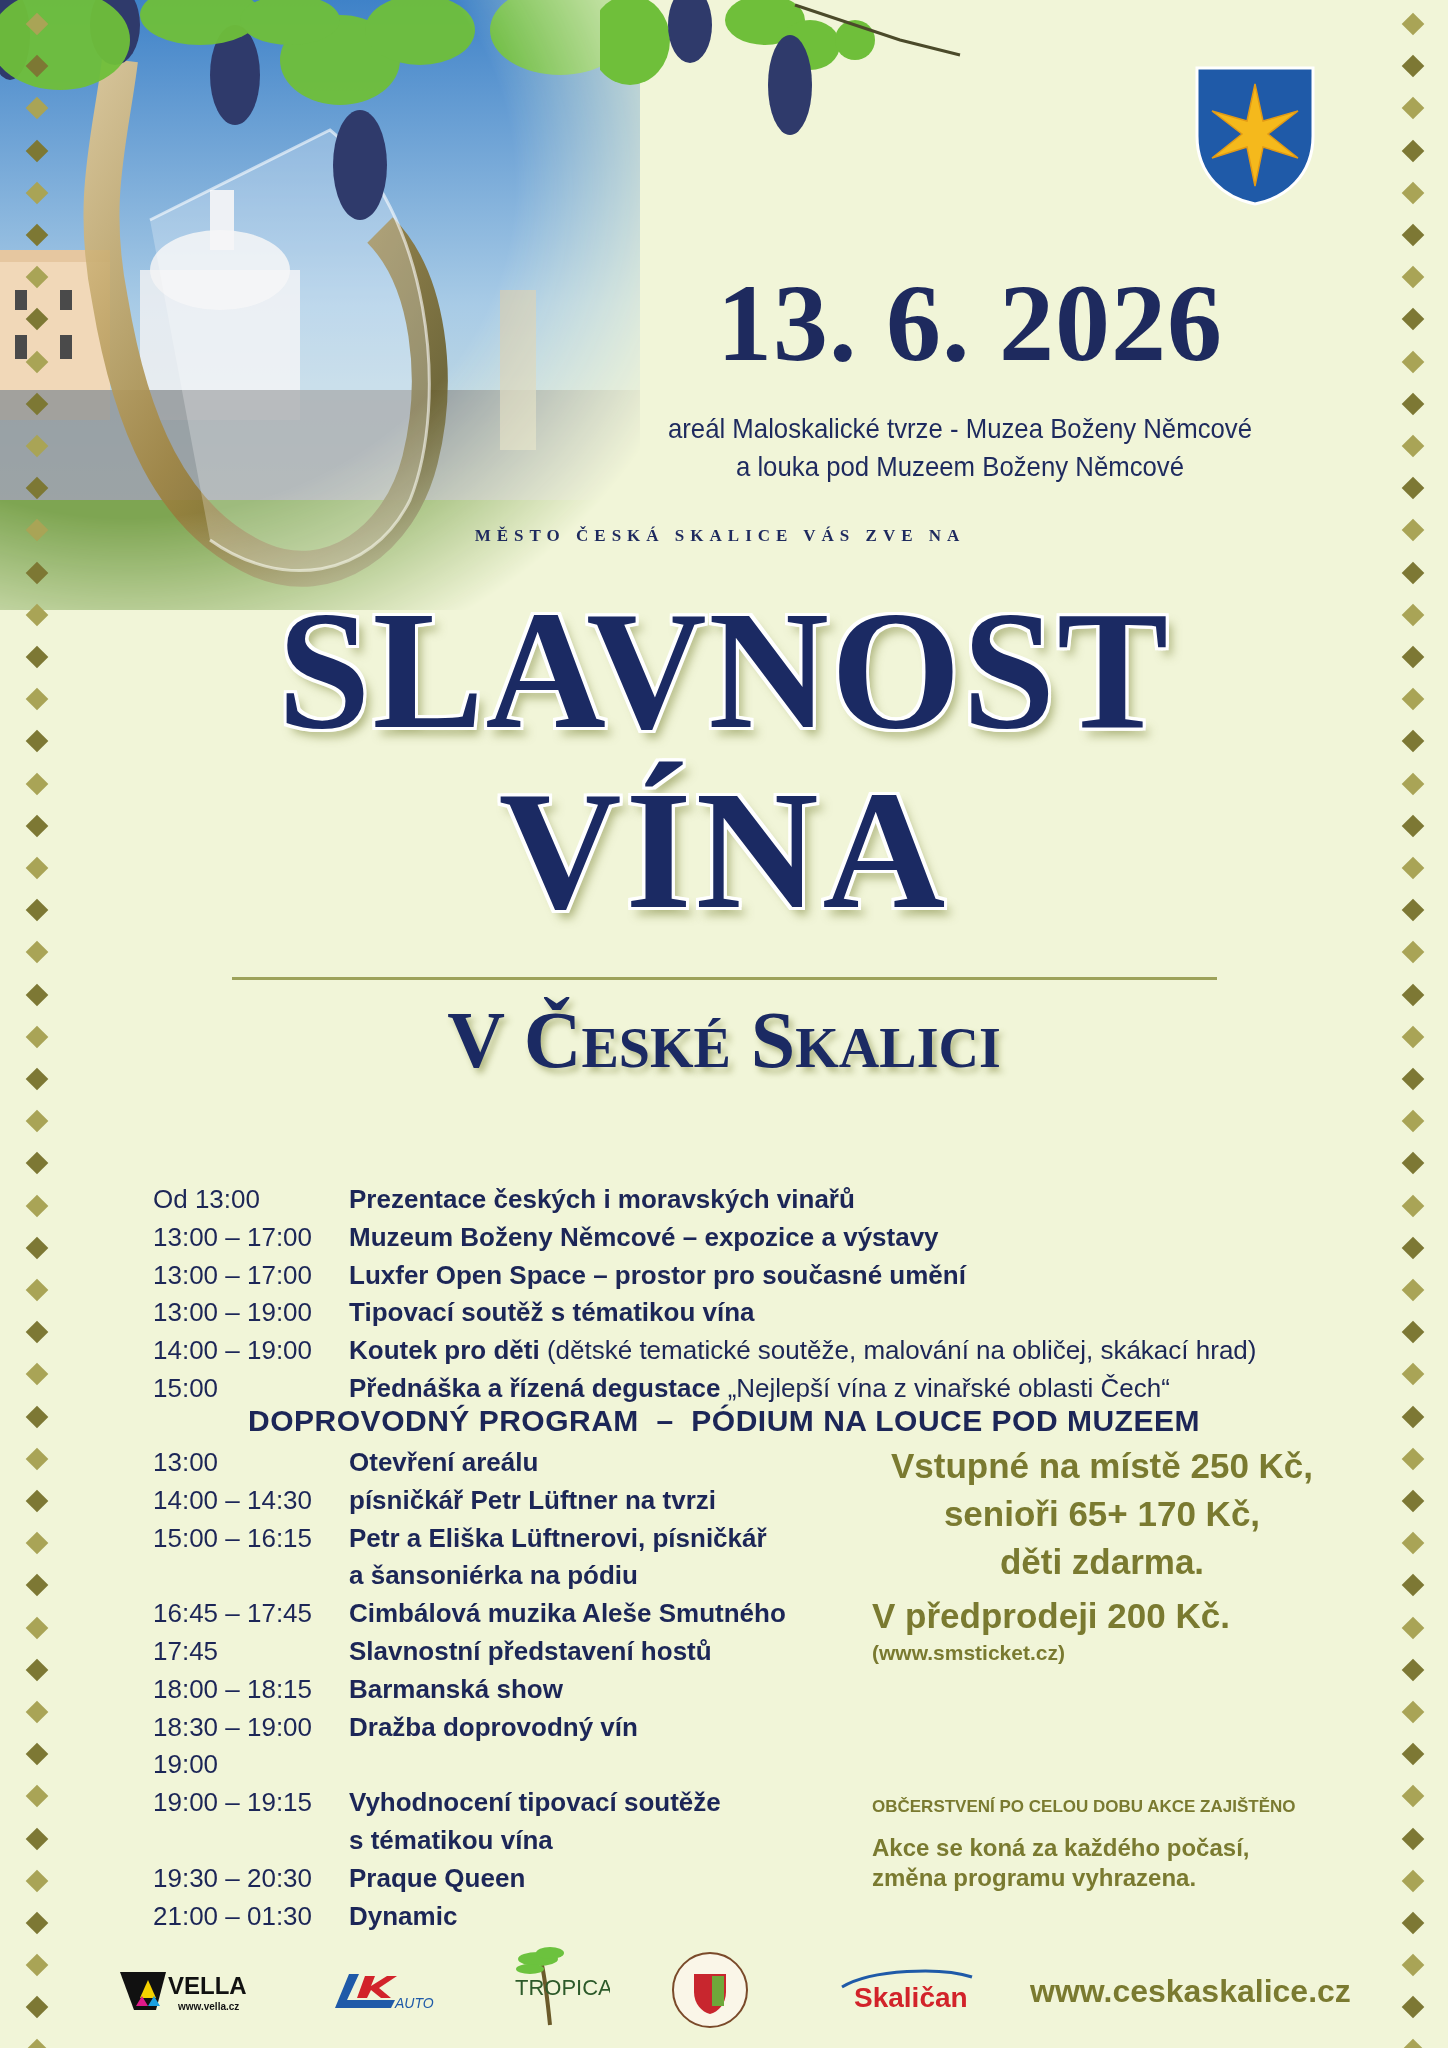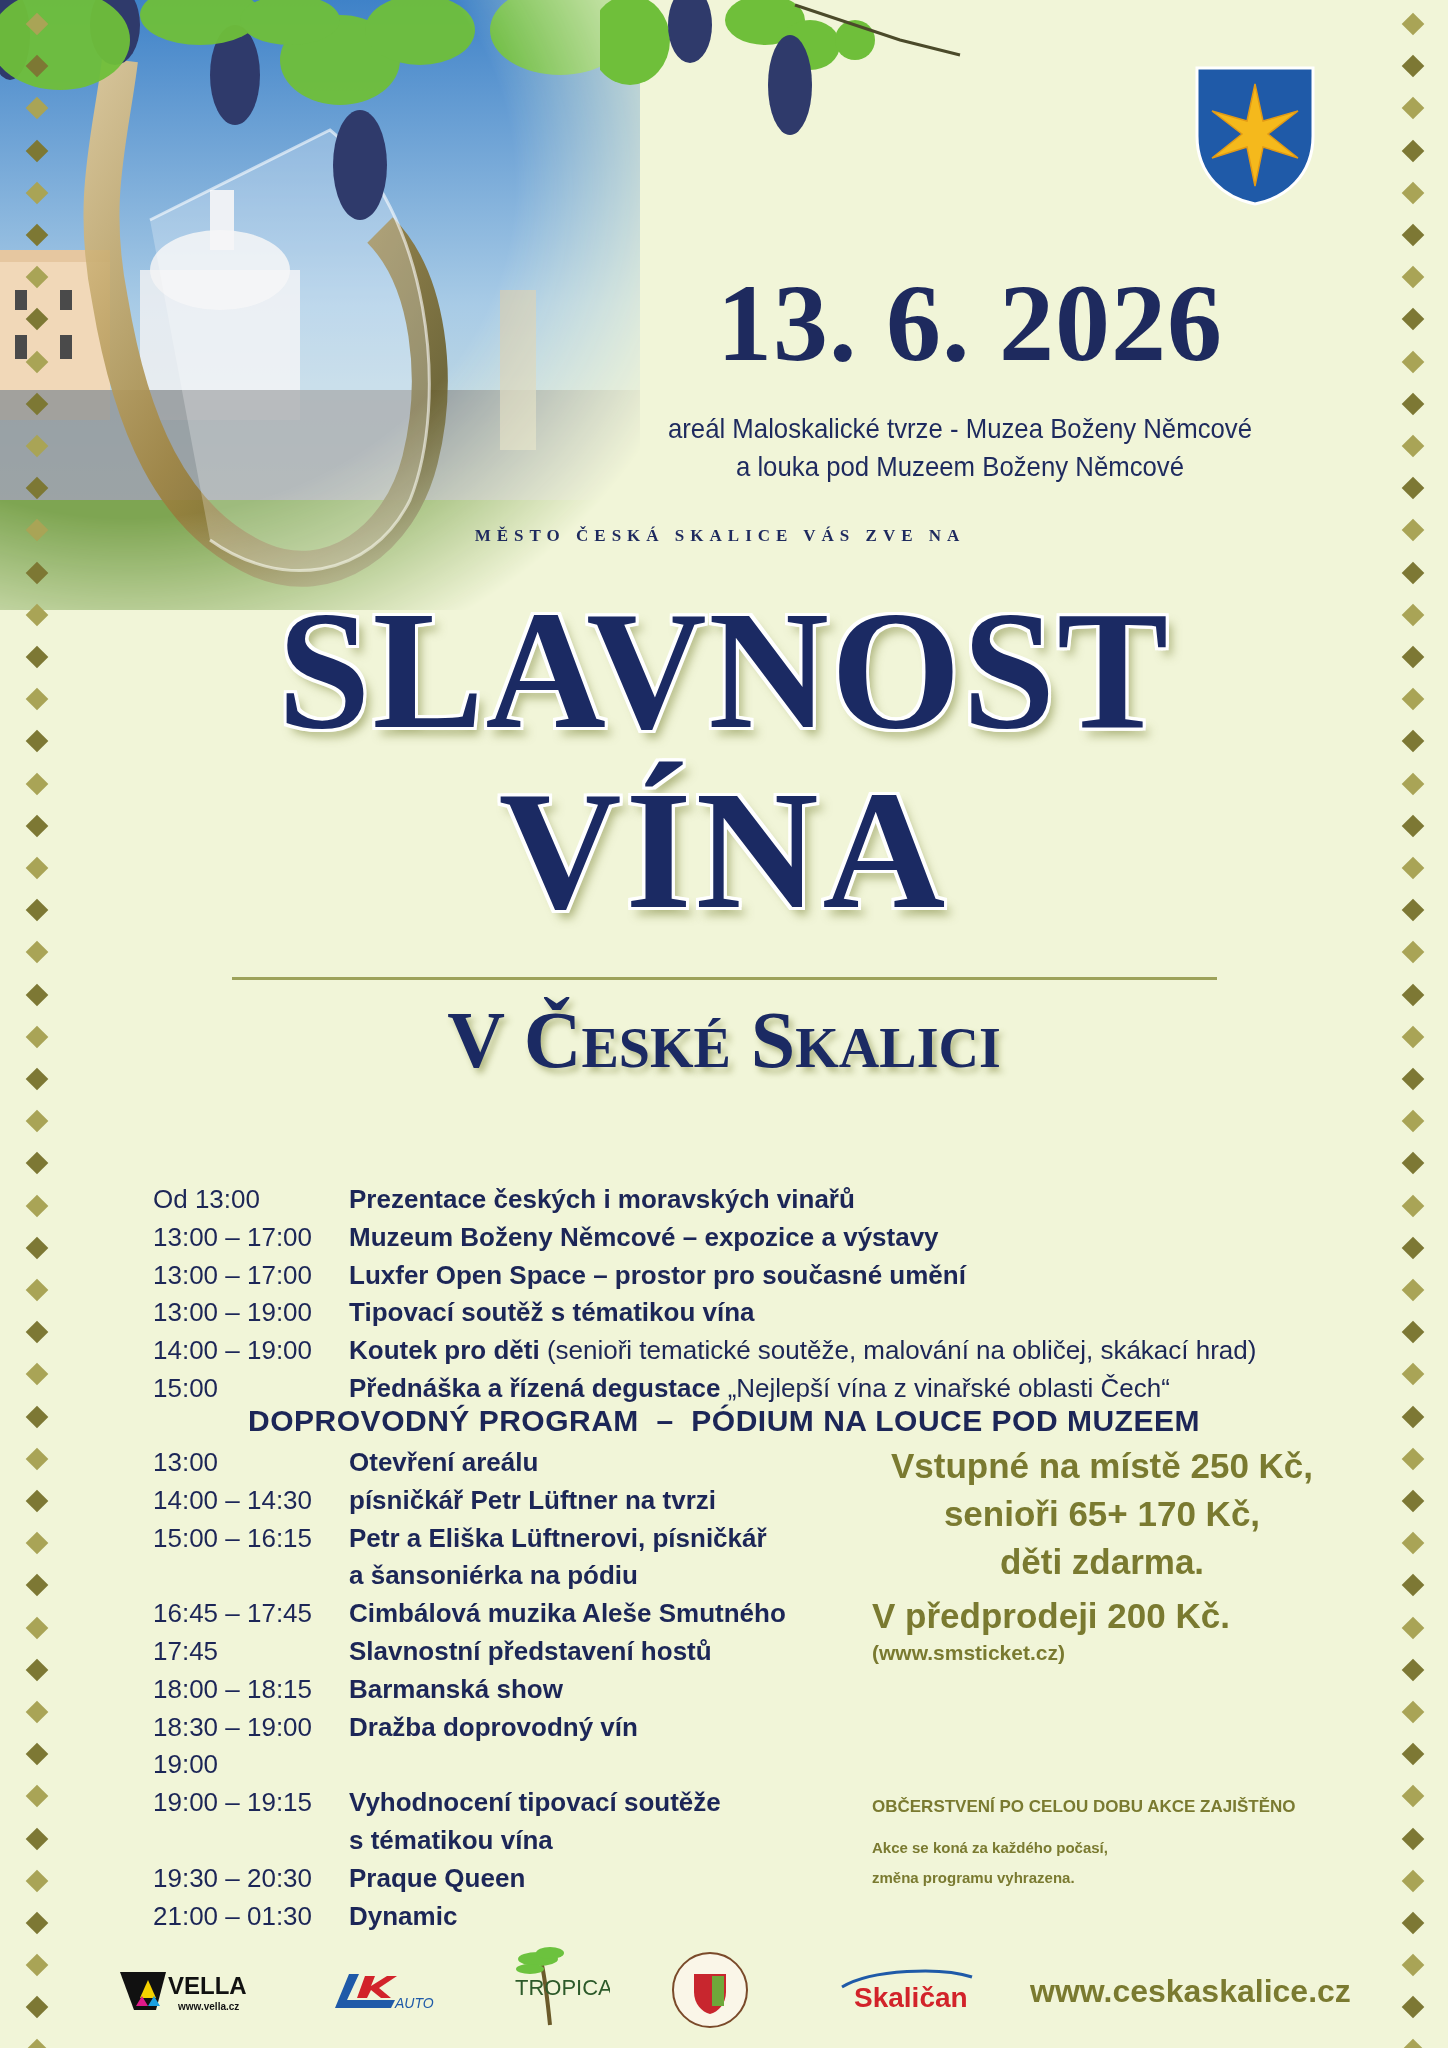--- a/index.html
+++ b/index.html
@@ -42,21 +42,21 @@
   .row2 { display:flex; }
   .row2 .time { width:196px; }
 
   .price { left:872px; top:1442px; width:460px; color:#7a7a30; }
   .price .big { font-weight:bold; font-size:35px; line-height:48px;text-align:center; }
   .price .big2 { font-weight:bold; font-size:35px; line-height:48px; margin-top:6px; }
   .price .url { font-weight:bold; font-size:21px; line-height:26px; }
   .price .small { font-size:21px; line-height:30px; margin-top:10px; }
   .info { left:872px; top:1795px; width:460px; color:#7a7a30; }
   .info .caps { font-weight:bold; font-size:17px; line-height:24px; }
-  .info .bold { font-weight:bold; font-size:15px; line-height:30px; margin-top:14px; }
+  .info .bold { font-weight:bold; font-size:24px; line-height:30px; margin-top:14px; }
   .website { left:1030px; top:1973px; font-weight:bold; font-size:32px; color:#7a7a30; }
 </style>
 </head>
 <body>
 
 <div class="abs hero">
   <svg width="640" height="610" viewBox="0 0 640 610">
     <defs>
       <linearGradient id="sky" x1="0" y1="0" x2="0" y2="1">
         <stop offset="0" stop-color="#3f82c8"></stop>
@@ -252,21 +252,21 @@
   <div class="row">
       <span class="time">13:00 – 17:00</span>
       <span class="act"><span>Luxfer Open Space – prostor pro současné umění</span><span class="note"></span></span>
     </div>
   <div class="row">
       <span class="time">13:00 – 19:00</span>
       <span class="act"><span>Tipovací soutěž s tématikou vína</span><span class="note"></span></span>
     </div>
   <div class="row">
       <span class="time">14:00 – 19:00</span>
-      <span class="act"><span>Koutek pro děti</span><span class="note"> (senioři tematické soutěže, malování na obličej, skákací hrad)</span></span>
+      <span class="act"><span>Koutek pro děti</span><span class="note"> (dětské tematické soutěže, malování na obličej, skákací hrad)</span></span>
     </div>
   <div class="row">
       <span class="time">15:00</span>
       <span class="act"><span>Přednáška a řízená degustace</span><span class="note"> „Nejlepší vína z vinařské oblasti Čech“</span></span>
     </div>
 </div>
 
 <div class="abs section-head" style="white-space:pre;">DOPROVODNÝ PROGRAM  –  PÓDIUM NA LOUCE POD MUZEEM</div>
 
 <div class="abs sched2">

